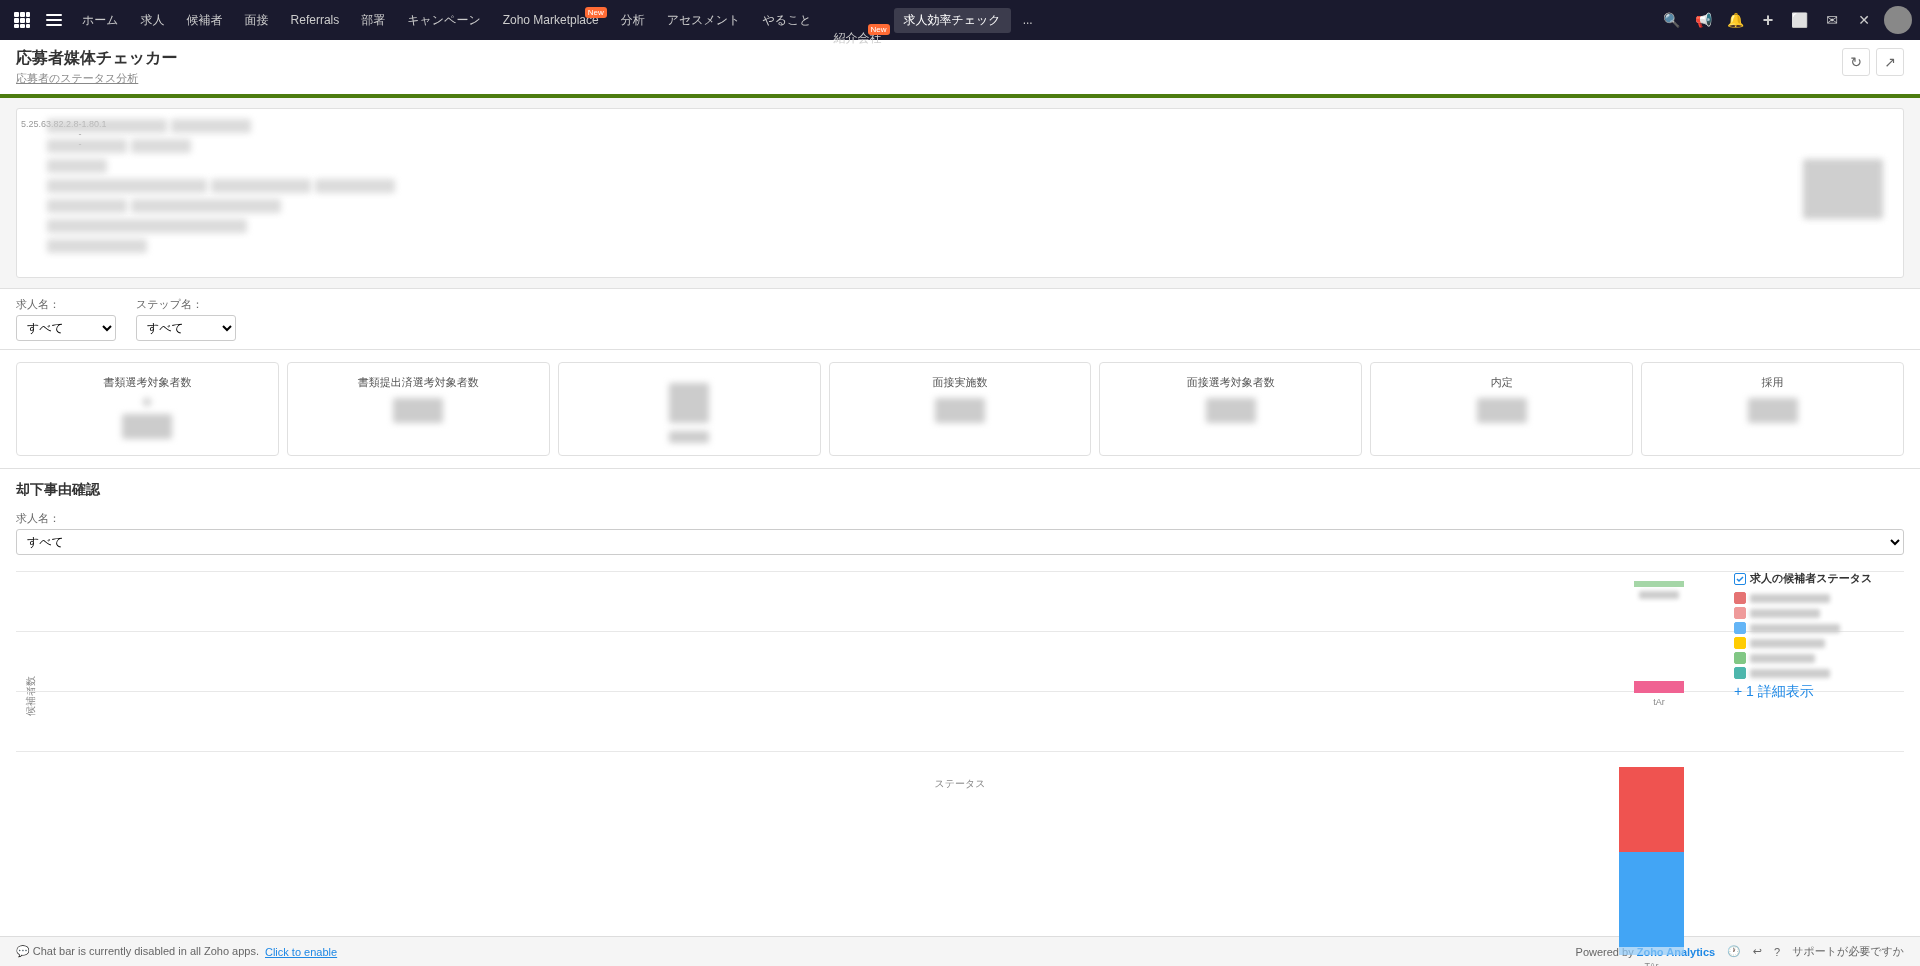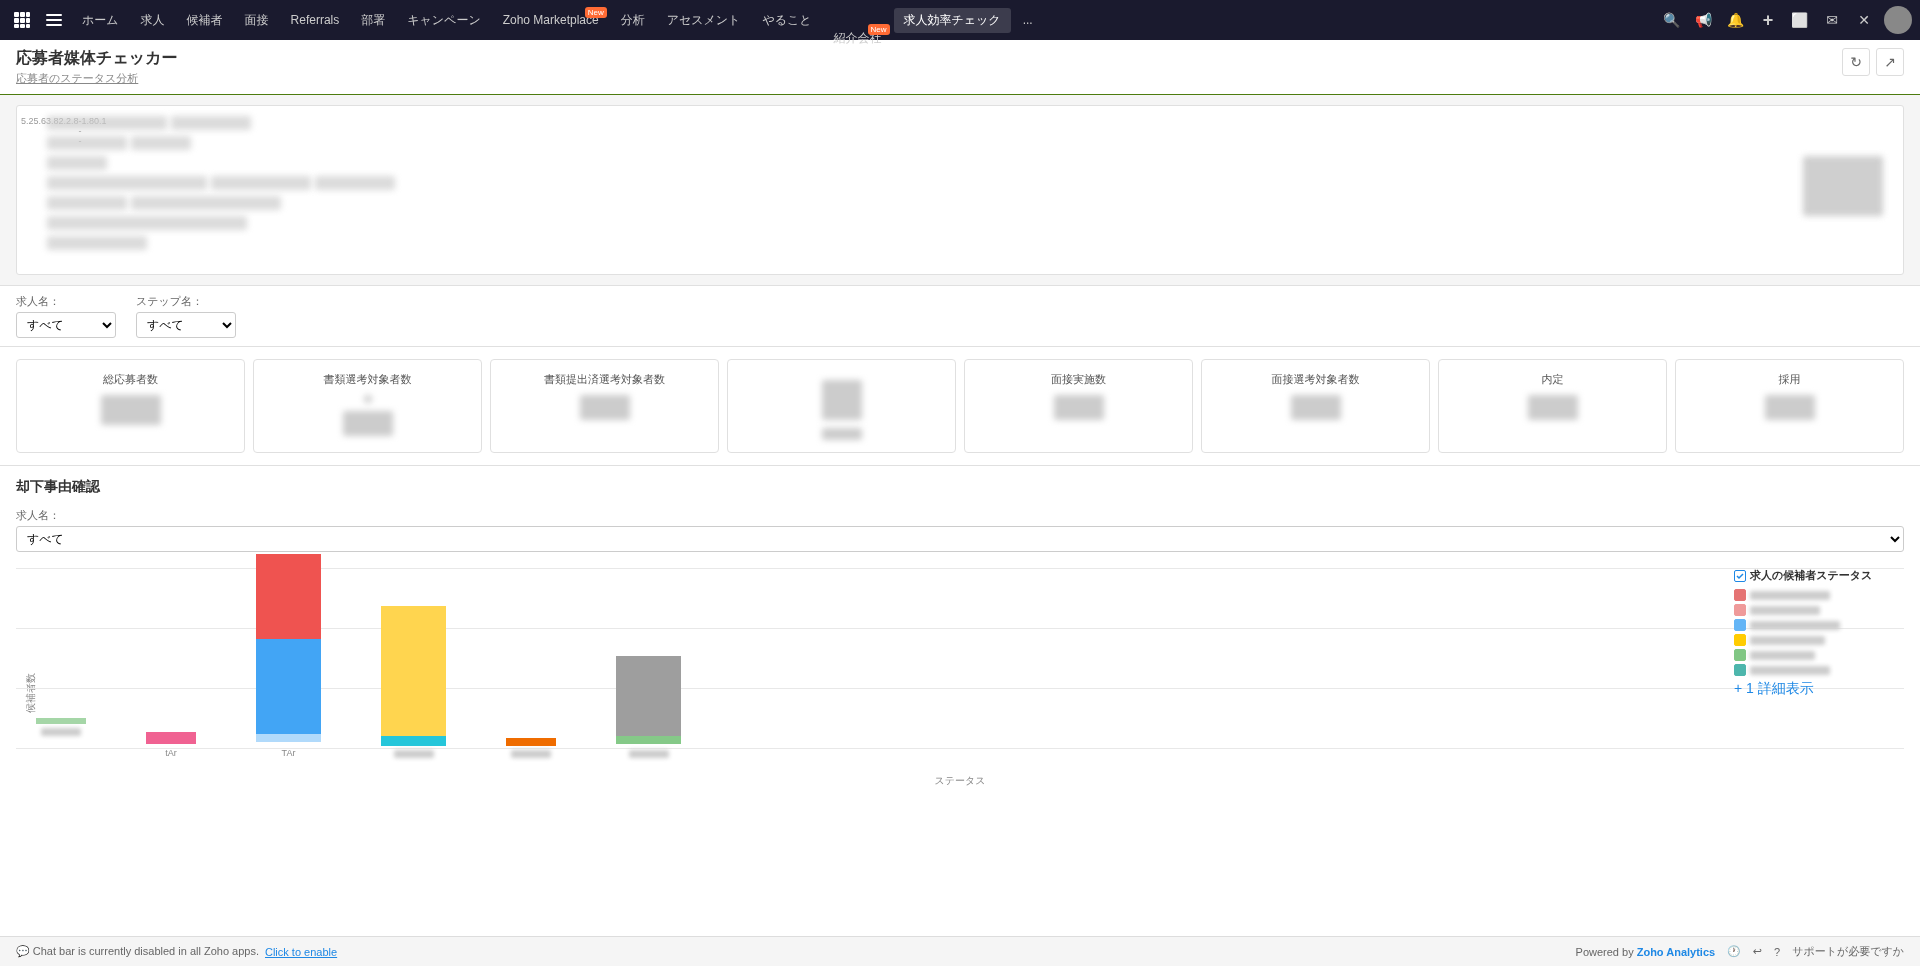--- a/index.html
+++ b/index.html
@@ -67,21 +67,21 @@
     
     .page-content {
       background: #fff;
       min-height: calc(966px - 40px - 30px);
     }
 
     
     .page-header {
       background: #fff;
       padding: 8px 16px;
-      border-bottom: 1px solid #4d7c0f;
+      border-bottom: 4px solid #4d7c0f;
       display: flex;
       justify-content: space-between;
       align-items: flex-start;
     }
     .page-title { font-size: 16px; font-weight: bold; color: #333; }
     .page-subtitle { font-size: 11px; color: #888; margin-top: 2px; text-decoration: underline; }
     .page-actions { display: flex; gap: 6px; }
     .page-action-btn {
       width: 28px; height: 28px;
       border: 1px solid #ddd;
@@ -356,26 +356,20 @@
       <label class="filter-label">ステップ名：</label>
       <select class="filter-select">
         <option>すべて</option>
       </select>
     </div>
   </div>
 
   <div class="stats-section">
     <div class="stats-cards">
       <div class="stat-card">
-        <div class="stat-card-title">総応募者数</div>
-        <div class="stat-card-value">
-          <div class="stat-blurred" style="width:60px; height:30px;"></div>
-        </div>
-      </div>
-      <div class="stat-card">
         <div class="stat-card-title">書類選考対象者数</div>
         <div class="stat-card-value">
           <div class="stat-blurred" style="width:8px; height:8px; border-radius:50%; display:inline-block;"></div>
           <div class="stat-blurred" style="width:50px; height:25px; margin-top:4px;"></div>
         </div>
       </div>
       <div class="stat-card">
         <div class="stat-card-title">書類提出済選考対象者数</div>
         <div class="stat-card-value">
           <div class="stat-blurred" style="width:50px; height:25px;"></div>
@@ -431,21 +425,21 @@
       <div style="position:absolute; left:0; top:50%; transform: translateY(-50%) rotate(-90deg); font-size:10px; color:#888; transform-origin: center; width:80px; text-align:center; left:-25px;">候補者数</div>
 
 
       <div style="flex:1; position:relative; height:220px;">
 
         <div class="grid-line" style="top: 0;"></div>
         <div class="grid-line" style="top: 60px;"></div>
         <div class="grid-line" style="top: 120px;"></div>
         <div class="grid-line" style="top: 180px;"></div>
 
-        <div style="position:absolute; bottom:30px; left:0; right:200px; height:180px; display:flex; align-items:flex-end; gap:60px; padding: 0 20px;">
+        <div style="position:absolute; bottom:30px; left:0; right:200px; height:180px; display:flex; align-items:flex-end; gap:60px; padding: 0 20px; flex-direction: column;">
 
           <div class="bar-group" style="display:flex; flex-direction:column; align-items:center;">
             <div style="display:flex; flex-direction:column-reverse; align-items:center;">
               <div style="width:50px; height:6px; background:#a5d6a7;"></div>
             </div>
             <div style="font-size:8px; color:#bbb; margin-top:4px; height:30px;">
               <div style="width:40px; height:8px; background:#ccc; filter:blur(2px); border-radius:2px;"></div>
             </div>
           </div>
 

